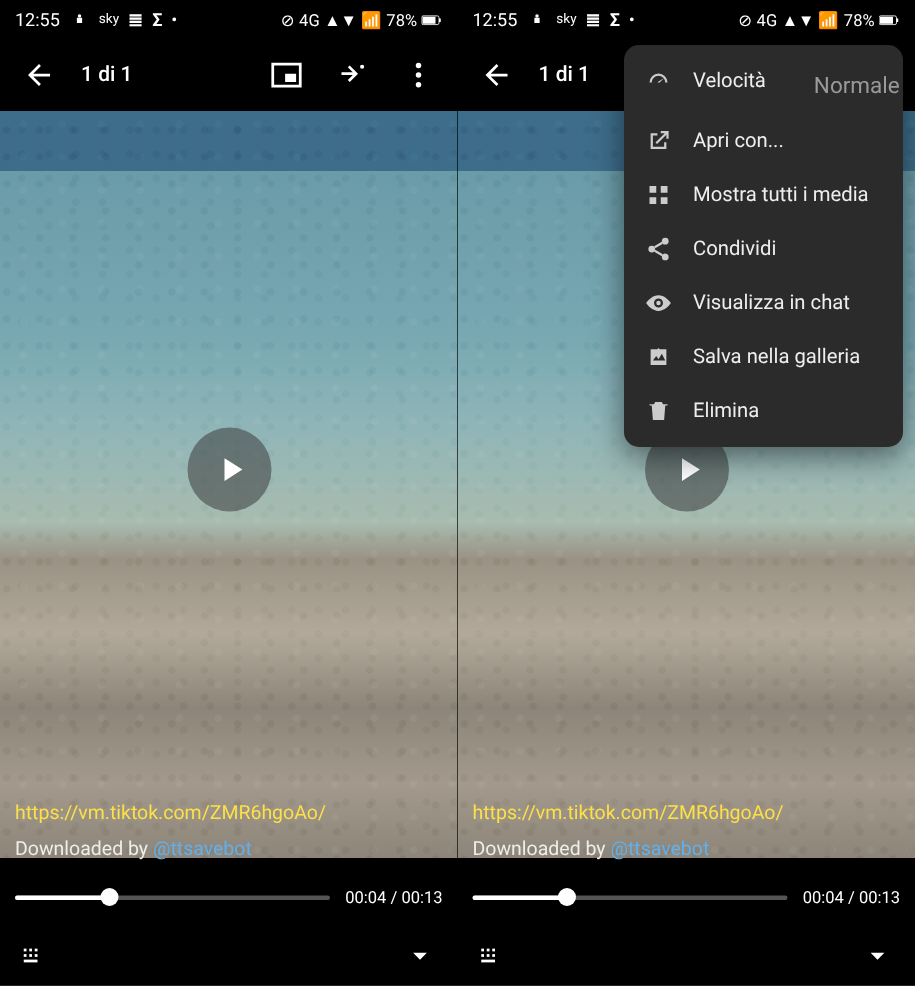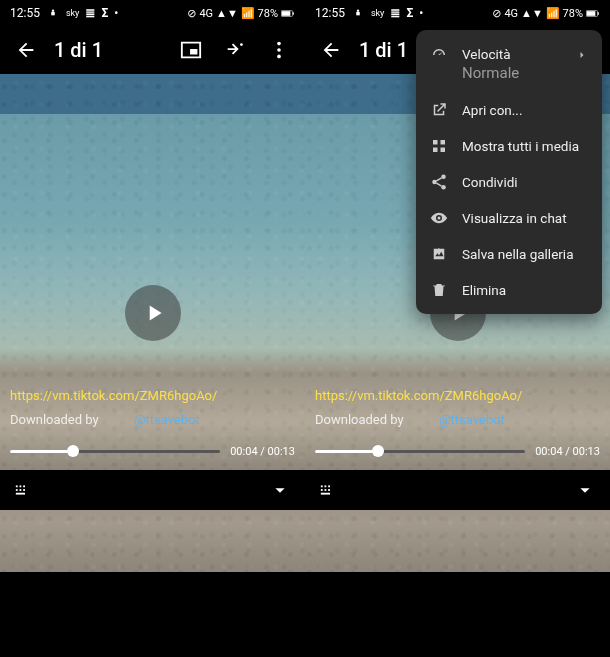--- a/index.html
+++ b/index.html
@@ -2,39 +2,39 @@
 <html><head>
 <meta charset="utf-8">
 <style>
   * { box-sizing: border-box; margin: 0; padding: 0; }
   body {
     width: 610px; height: 657px;
     display: flex;
     font-family: -apple-system, Roboto, sans-serif;
     background: #000; color: #fff; overflow: hidden;
   }
-  .pane { width: 305px; height: 510px; position: relative; background:#000; }
+  .pane { width: 305px; height: 657px; position: relative; background:#000; }
 
   
   .status-bar {
     height: 26px; display:flex; justify-content:space-between; align-items:center;
     padding: 0 10px; font-size:12px; color:#fff; background:#000;
   }
   .status-left { display:flex; align-items:center; gap:6px;}
   .status-right { display:flex; align-items:center; gap:3px; font-size:11px;}
   .status-ico { width:14px; fill:#fff; }
 
   
   .app-header {
     height: 48px; display:flex; align-items:center; padding:0 6px; gap:4px;
     background:#000;
   }
   .hdr-btn { width:40px; height:40px; display:flex; align-items:center; justify-content:center; }
   .hdr-btn svg { width:22px; height:22px; fill:#fff; }
-  .hdr-title { flex:0 0 auto; font-size:20px; font-weight:500; margin-left:4px;}
+  .hdr-title { flex:0 0 auto; font-size:14px; font-weight:500; margin-left:4px;}
   .hdr-spacer { flex:1; }
 
   
   .video-body {
     position:absolute; top:74px; left:0; right:0; height:498px;
     overflow:hidden;
   }
   .sea {
     width:100%; height:100%;
     background:
@@ -61,21 +61,21 @@
     display:flex; align-items:center; justify-content:center;
   }
   .play-circle svg{ width:26px; fill:#fff; margin-left:3px;}
 
   .caption {
     position:absolute; left:10px; right:10px; bottom:80px;
     font-size:13px; line-height:20px;
   }
   .caption .link { color:#fde047; }
   .caption .dl { color:#eee; margin-top:4px; }
-  .caption .handle { color:#5fb1ee;margin-left:32px; }
+  .caption .handle { color:#5fb1ee; }
 
   .progress-row {
     position:absolute; left:0; right:0; bottom:44px; height:30px;
     display:flex; align-items:center; padding:0 10px; gap:10px;
   }
   .track {
     flex:1; height:3px; background:#555; position:relative; border-radius:2px;
   }
   .track .fill { position:absolute; left:0; top:0; bottom:0; background:#fff; border-radius:2px;}
   .track .thumb { position:absolute; top:50%; transform:translate(-50%,-50%); width:12px; height:12px; background:#fff; border-radius:50%;}
@@ -92,21 +92,21 @@
   .menu {
     position:absolute; top:30px; right:8px; width:186px;
     background:#2b2b2b; border-radius:10px; padding:6px 0;
     box-shadow:0 6px 20px rgba(0,0,0,.5); z-index:5;
   }
   .menu-item {
     display:flex; align-items:center; padding:9px 14px; gap:14px;
     font-size:13.5px; color:#eee;
   }
   .menu-item.speed { align-items:flex-start; padding-top:10px; padding-bottom:10px;}
-  .menu-item.speed .label-col { display:flex; flex-direction:column;}
+  .menu-item.speed .label-col { display:flex; flex-direction:row;gap:32px;}
   .menu-item.speed .sub { font-size:15px; color:#9a9a9a; margin-top:2px;}
   .menu-item svg { width:18px; height:18px; fill:#ccc; flex-shrink:0;}
   .menu-item .chev { margin-left:auto; width:12px; fill:#bbb;}
 </style>
 </head>
 <body>
 
 <div class="pane">
   <div class="status-bar">
     <div class="status-left">

